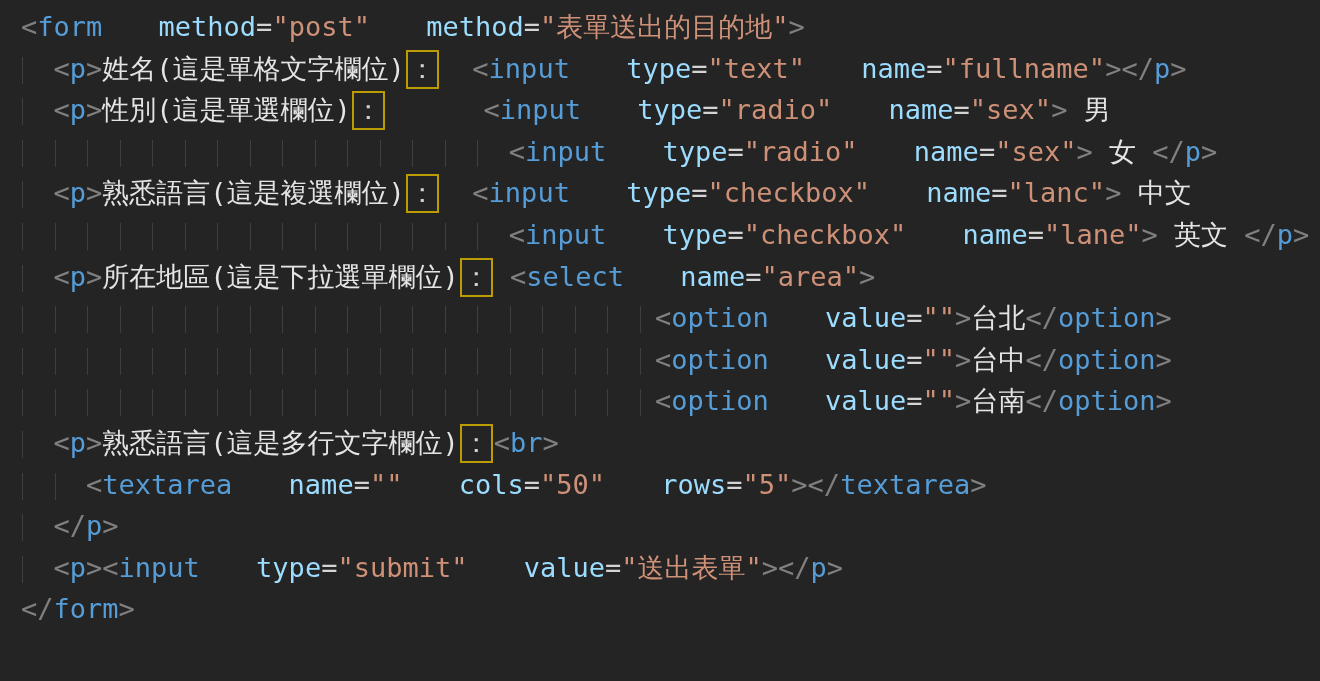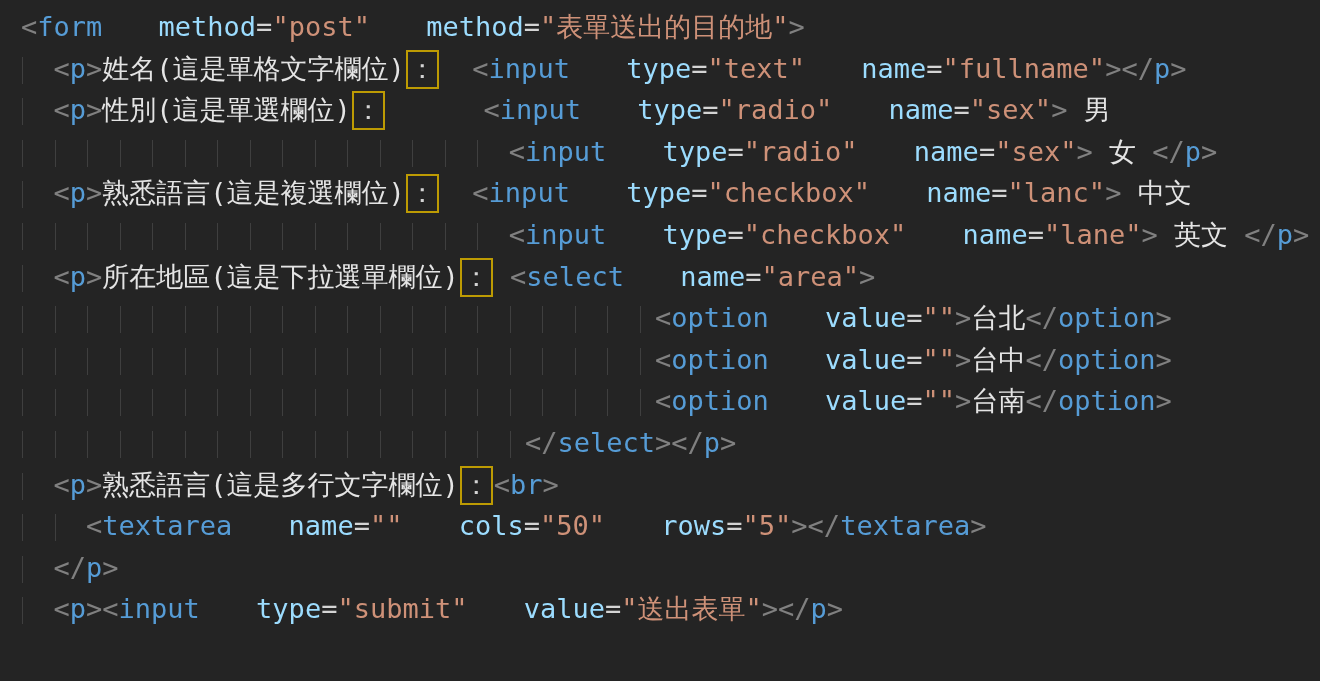--- a/index.html
+++ b/index.html
@@ -65,18 +65,18 @@
     <div class="line"><span class="pt">&lt;</span><span class="tag">form</span><span class="sp"> </span><span class="attr">method</span><span class="eq">=</span><span class="str">"post"</span><span class="sp"> </span><span class="attr">method</span><span class="eq">=</span><span class="str">"表單送出的目的地"</span><span class="pt">&gt;</span></div>
     <div class="line"><span class="ws">  </span><span class="pt">&lt;</span><span class="tag">p</span><span class="pt">&gt;</span><span class="txt">姓名(這是單格文字欄位)</span><span class="colon">：</span><span class="sp">  </span><span class="pt">&lt;</span><span class="tag">input</span><span class="sp"> </span><span class="attr">type</span><span class="eq">=</span><span class="str">"text"</span><span class="sp"> </span><span class="attr">name</span><span class="eq">=</span><span class="str">"fullname"</span><span class="pt">&gt;&lt;/</span><span class="tag">p</span><span class="pt">&gt;</span></div>
     <div class="line"><span class="ws">  </span><span class="pt">&lt;</span><span class="tag">p</span><span class="pt">&gt;</span><span class="txt">性別(這是單選欄位)</span><span class="colon">：</span><span class="sp">      </span><span class="pt">&lt;</span><span class="tag">input</span><span class="sp"> </span><span class="attr">type</span><span class="eq">=</span><span class="str">"radio"</span><span class="sp"> </span><span class="attr">name</span><span class="eq">=</span><span class="str">"sex"</span><span class="pt">&gt;</span><span class="txt"> 男</span></div>
     <div class="line"><span class="ws">                              </span><span class="pt">&lt;</span><span class="tag">input</span><span class="sp"> </span><span class="attr">type</span><span class="eq">=</span><span class="str">"radio"</span><span class="sp"> </span><span class="attr">name</span><span class="eq">=</span><span class="str">"sex"</span><span class="pt">&gt;</span><span class="txt"> 女 </span><span class="pt">&lt;/</span><span class="tag">p</span><span class="pt">&gt;</span></div>
     <div class="line"><span class="ws">  </span><span class="pt">&lt;</span><span class="tag">p</span><span class="pt">&gt;</span><span class="txt">熟悉語言(這是複選欄位)</span><span class="colon">：</span><span class="sp">  </span><span class="pt">&lt;</span><span class="tag">input</span><span class="sp"> </span><span class="attr">type</span><span class="eq">=</span><span class="str">"checkbox"</span><span class="sp"> </span><span class="attr">name</span><span class="eq">=</span><span class="str">"lanc"</span><span class="pt">&gt;</span><span class="txt"> 中文</span></div>
     <div class="line"><span class="ws">                              </span><span class="pt">&lt;</span><span class="tag">input</span><span class="sp"> </span><span class="attr">type</span><span class="eq">=</span><span class="str">"checkbox"</span><span class="sp"> </span><span class="attr">name</span><span class="eq">=</span><span class="str">"lane"</span><span class="pt">&gt;</span><span class="txt"> 英文 </span><span class="pt">&lt;/</span><span class="tag">p</span><span class="pt">&gt;</span></div>
     <div class="line"><span class="ws">  </span><span class="pt">&lt;</span><span class="tag">p</span><span class="pt">&gt;</span><span class="txt">所在地區(這是下拉選單欄位)</span><span class="colon">：</span><span class="sp"> </span><span class="pt">&lt;</span><span class="tag">select</span><span class="sp"> </span><span class="attr">name</span><span class="eq">=</span><span class="str">"area"</span><span class="pt">&gt;</span></div>
     <div class="line"><span class="ws">                                       </span><span class="pt">&lt;</span><span class="tag">option</span><span class="sp"> </span><span class="attr">value</span><span class="eq">=</span><span class="str">""</span><span class="pt">&gt;</span><span class="txt">台北</span><span class="pt">&lt;/</span><span class="tag">option</span><span class="pt">&gt;</span></div>
     <div class="line"><span class="ws">                                       </span><span class="pt">&lt;</span><span class="tag">option</span><span class="sp"> </span><span class="attr">value</span><span class="eq">=</span><span class="str">""</span><span class="pt">&gt;</span><span class="txt">台中</span><span class="pt">&lt;/</span><span class="tag">option</span><span class="pt">&gt;</span></div>
     <div class="line"><span class="ws">                                       </span><span class="pt">&lt;</span><span class="tag">option</span><span class="sp"> </span><span class="attr">value</span><span class="eq">=</span><span class="str">""</span><span class="pt">&gt;</span><span class="txt">台南</span><span class="pt">&lt;/</span><span class="tag">option</span><span class="pt">&gt;</span></div>
-    <div class="line"><span class="ws">                               </span><span class="pt">&lt;/</span><span class="tag">select</span><span class="pt">&gt;&lt;/</span><span class="tag">p</span><span class="pt">&gt;</span></div>
     <div class="line"><span class="ws">  </span><span class="pt">&lt;</span><span class="tag">p</span><span class="pt">&gt;</span><span class="txt">熟悉語言(這是多行文字欄位)</span><span class="colon">：</span><span class="pt">&lt;</span><span class="tag">br</span><span class="pt">&gt;</span></div>
     <div class="line"><span class="ws">    </span><span class="pt">&lt;</span><span class="tag">textarea</span><span class="sp"> </span><span class="attr">name</span><span class="eq">=</span><span class="str">""</span><span class="sp"> </span><span class="attr">cols</span><span class="eq">=</span><span class="str">"50"</span><span class="sp"> </span><span class="attr">rows</span><span class="eq">=</span><span class="str">"5"</span><span class="pt">&gt;&lt;/</span><span class="tag">textarea</span><span class="pt">&gt;</span></div>
     <div class="line"><span class="ws">  </span><span class="pt">&lt;/</span><span class="tag">p</span><span class="pt">&gt;</span></div>
     <div class="line"><span class="ws">  </span><span class="pt">&lt;</span><span class="tag">p</span><span class="pt">&gt;&lt;</span><span class="tag">input</span><span class="sp"> </span><span class="attr">type</span><span class="eq">=</span><span class="str">"submit"</span><span class="sp"> </span><span class="attr">value</span><span class="eq">=</span><span class="str">"送出表單"</span><span class="pt">&gt;&lt;/</span><span class="tag">p</span><span class="pt">&gt;</span></div>
+    <div class="line"><span class="pt">&lt;/</span><span class="tag">form</span><span class="pt">&gt;</span></div>
   </div>
 
 </body></html>

